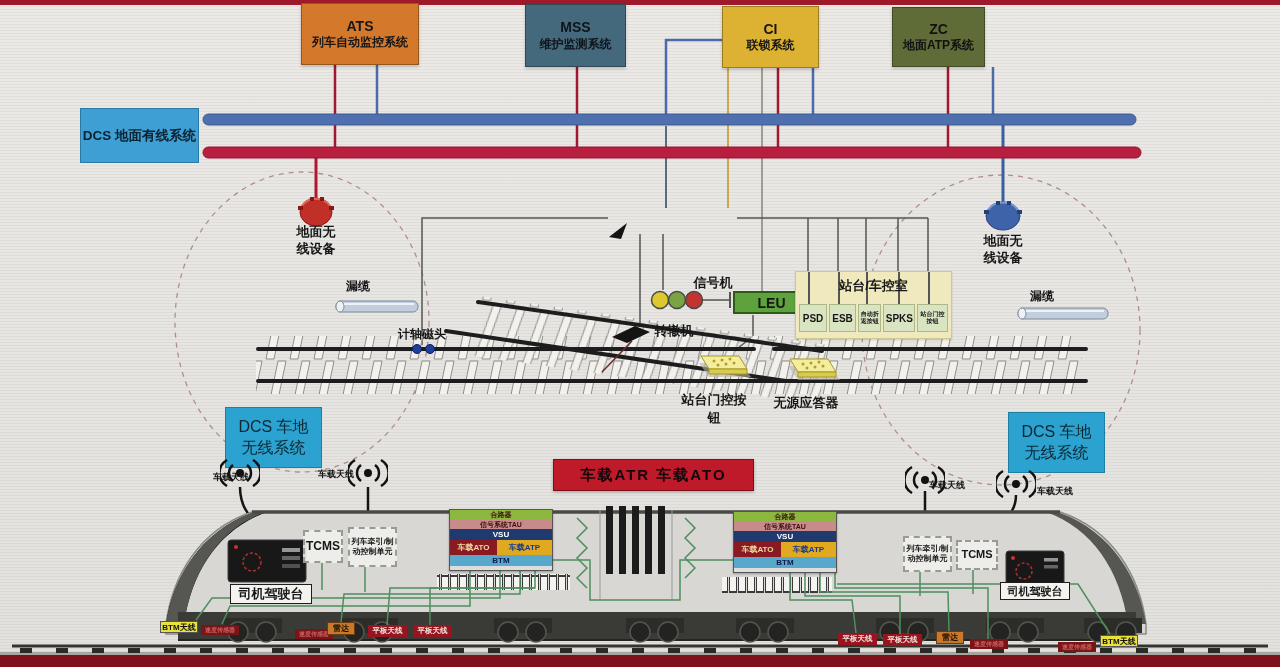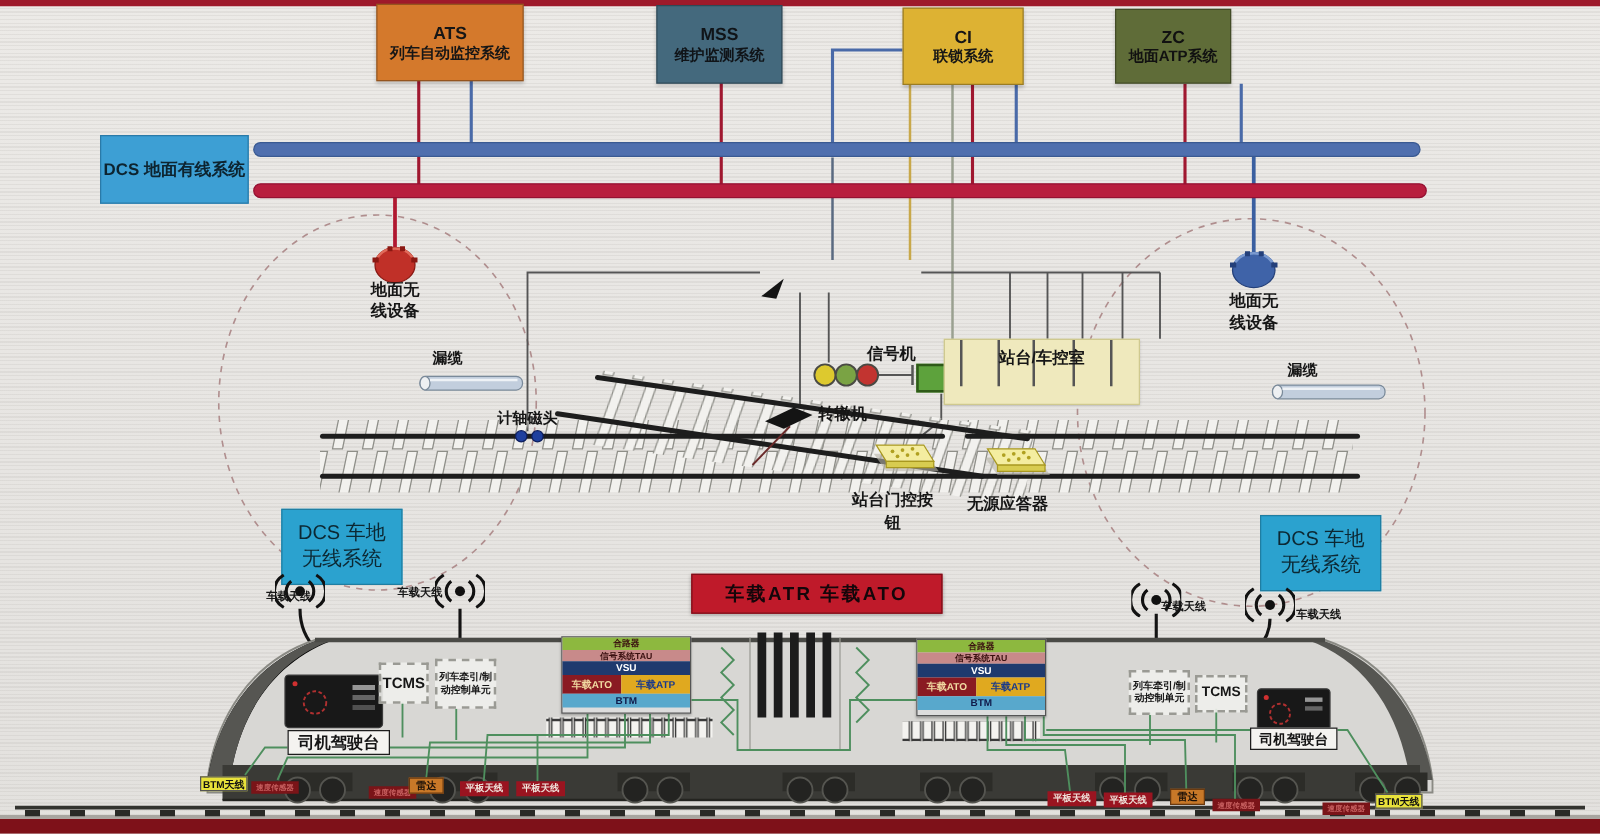--- a/index.html
+++ b/index.html
@@ -357,27 +357,34 @@
   <span class="nm">地面ATP系统</span>
 </div>
 
 <div class="lbl b-dcsw" style="left:80px;top:108px;width:119px;height:55px;">DCS 地面有线系统</div>
 
 
 <div class="lbl boldlbl" style="left:683px;top:274px;width:60px;font-size:13px;">信号机</div>
 
 <div class="lbl leu" style="left:733px;top:291px;width:77px;height:23px;">LEU</div>
 
-<div class="lbl panel" style="left:755px;top:271px;width:157px;height:53px;">
+<div class="lbl panel" style="left:795px;top:271px;width:157px;height:68px;">
   <div class="drop" style="left:12px;height:37px;"></div>
   <div class="drop" style="left:42px;height:37px;"></div>
   <div class="drop" style="left:70px;height:37px;"></div>
   <div class="drop" style="left:102px;height:37px;"></div>
   <div class="drop" style="left:132px;height:37px;"></div>
   <div class="ttl">站台/车控室</div>
+  <div class="row">
+    <div class="pbtn big" style="width:28px;">PSD</div>
+    <div class="pbtn big" style="width:27px;">ESB</div>
+    <div class="pbtn small" style="width:23px;">自动折返按钮</div>
+    <div class="pbtn big" style="width:32px;">SPKS</div>
+    <div class="pbtn small" style="width:31px;">站台门控按钮</div>
+  </div>
 </div>
 
 <div class="lbl boldlbl" style="left:292px;top:224px;width:48px;font-size:13px;word-break:break-all;line-height:1.3;">地面无线设备</div>
 <div class="lbl boldlbl" style="left:979px;top:233px;width:48px;font-size:13px;word-break:break-all;line-height:1.3;">地面无线设备</div>
 
 <div class="lbl boldlbl" style="left:338px;top:278px;width:40px;font-size:12px;">漏缆</div>
 <div class="lbl boldlbl" style="left:1022px;top:288px;width:40px;font-size:12px;">漏缆</div>
 
 <div class="lbl boldlbl" style="left:390px;top:326px;width:64px;font-size:12px;">计轴磁头</div>
 <div class="lbl boldlbl" style="left:650px;top:322px;width:48px;font-size:13px;">转辙机</div>

